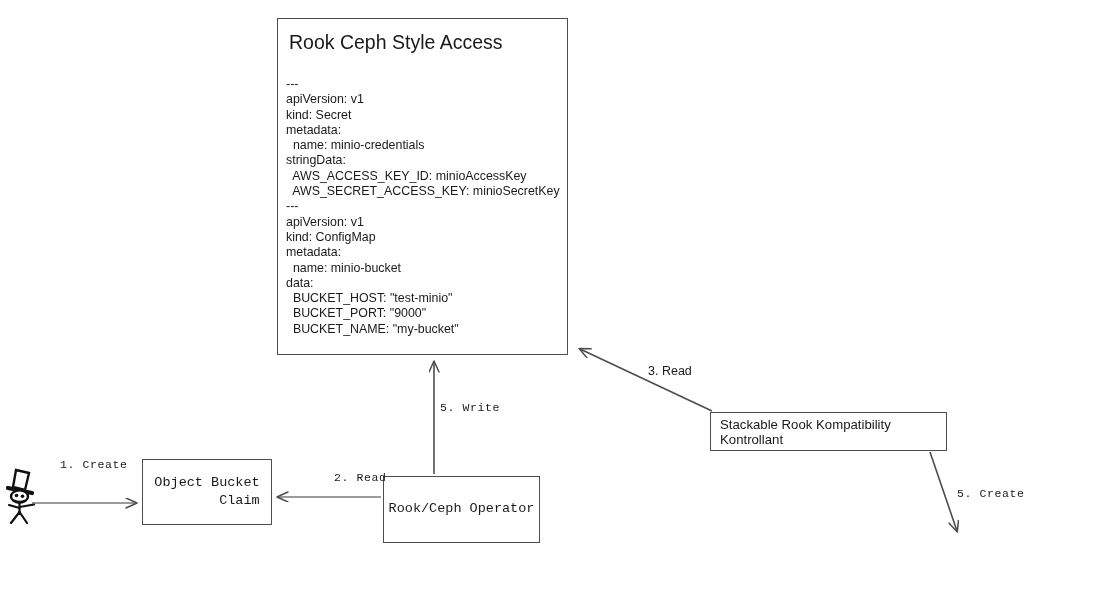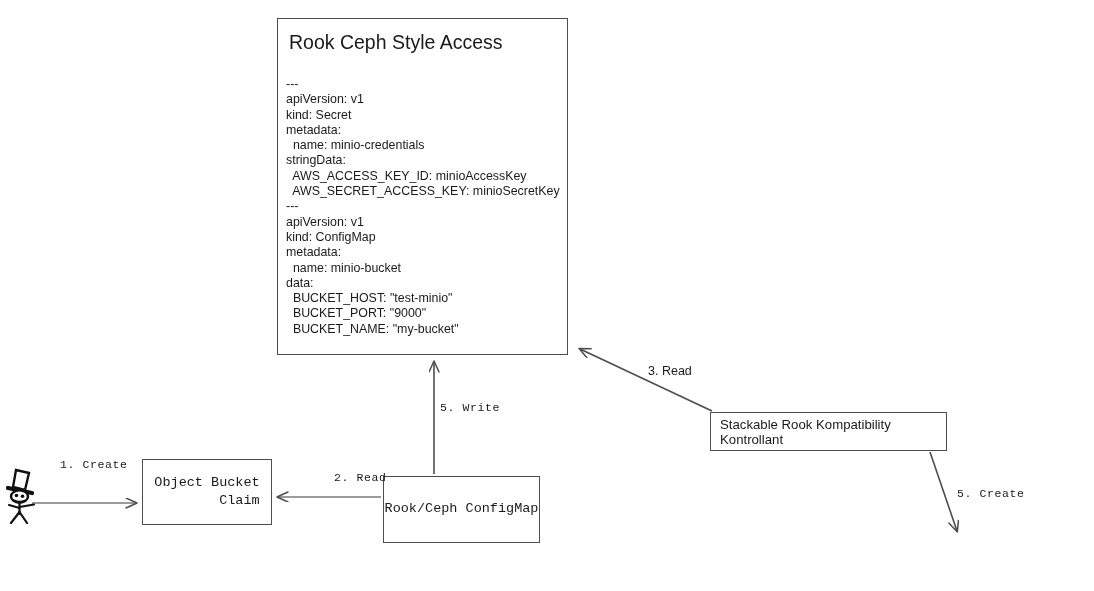--- a/index.html
+++ b/index.html
@@ -210,21 +210,21 @@
   BUCKET_PORT: "9000"
   BUCKET_NAME: "my-bucket"</div>
   </div>
 
   <div class="node node-mono" id="node-obc">
     <span style="white-space:pre-line;">Object Bucket
 Claim</span>
   </div>
 
   <div class="node node-mono" id="node-operator">
-    <span>Rook/Ceph ConfigMap</span>
+    <span>Rook/Ceph Operator</span>
   </div>
 
   <div class="node node-sans" id="node-srkk">
     <span>Stackable Rook Kompatibility Kontrollant</span>
   </div>
 
 
   <div class="edge-label lbl-mono" id="label-1">1. Create</div>
   <div class="edge-label lbl-mono" id="label-2">2. Read</div>
   <div class="edge-label lbl-mono" id="label-3">5. Write</div>

